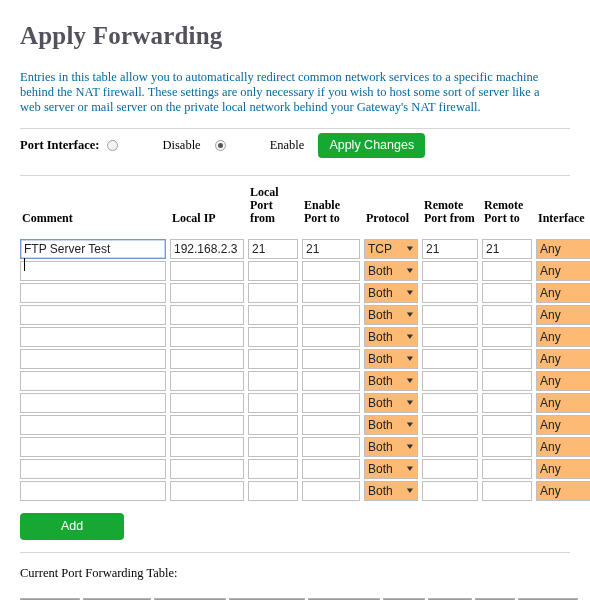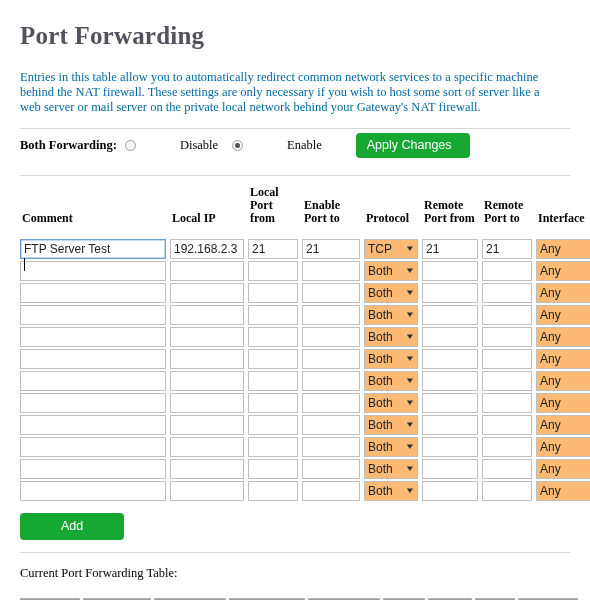--- a/index.html
+++ b/index.html
@@ -95,22 +95,22 @@
     color: #ffffff;
     border: none;
     border-radius: 4px;
     font-family: "Liberation Sans", sans-serif;
     font-size: 12.5px;
     padding: 6px 12px;
     cursor: pointer;
     line-height: 1;
   }
   .btn-apply {
-    margin-left: 20px;
-    padding: 6px 18px 7px 11px;
+    margin-left: 0;
+    padding: 6px 11px 7px 11px;
   }
   .btn-add {
     width: 104px;
     padding: 7px 0 8px 0;
     display: block;
     text-align: center;
     margin-top: 11px;
   }
   
   table.entry {
@@ -228,28 +228,28 @@
   .c-enable { width: 42px; }
   .c-remotehost { width: 44px; }
   .c-publicport { width: 40px; }
   .c-interface { width: 60px; }
 </style>
 </head>
 <body>
 
 <div class="page">
 
-  <h1 class="page-title">Port Forwarding</h1>
+  <h1 class="page-title">Apply Forwarding</h1>
 
   <p class="intro">Entries in this table allow you to automatically redirect common network services to a specific machine behind the NAT firewall. These settings are only necessary if you wish to host some sort of server like a web server or mail server on the private local network behind your Gateway's NAT firewall.</p>
 
   <hr class="rule">
 
   <div class="pf-row">
-    <span class="pf-label">Both Forwarding:</span>
+    <span class="pf-label">Port Interface:</span>
 
     <label class="radio-wrap">
       <span class="radio"></span>
       <span class="radio-label">Disable</span>
     </label>
 
     <label class="radio-wrap">
       <span class="radio checked"></span>
       <span class="radio-label">Enable</span>
     </label>

